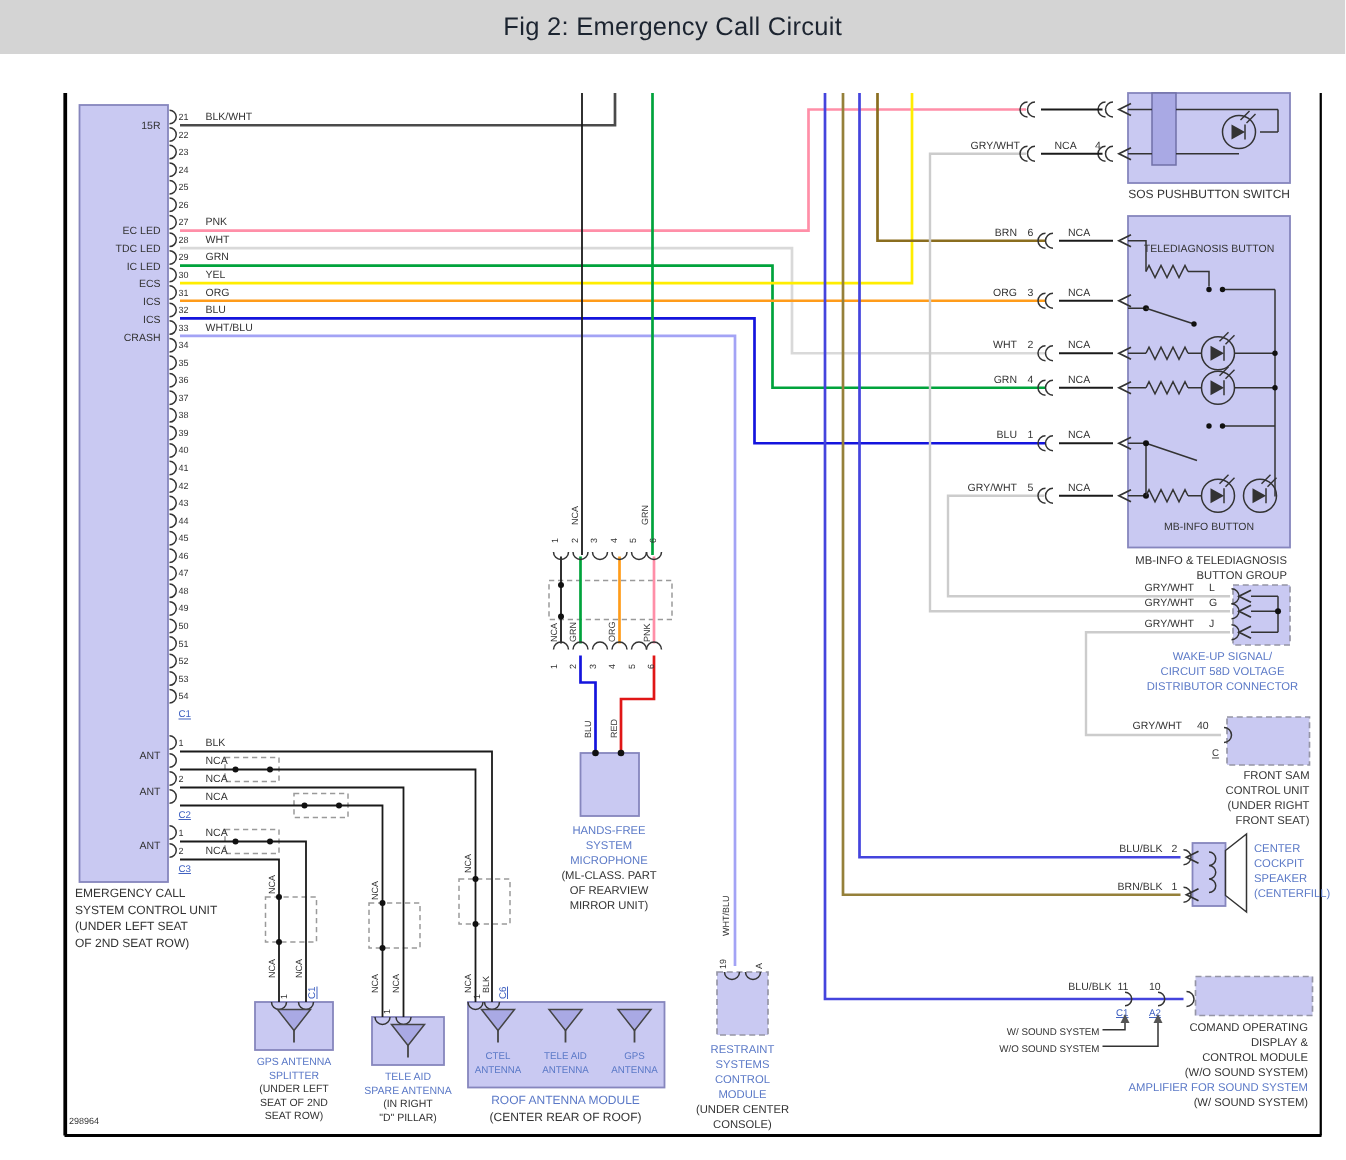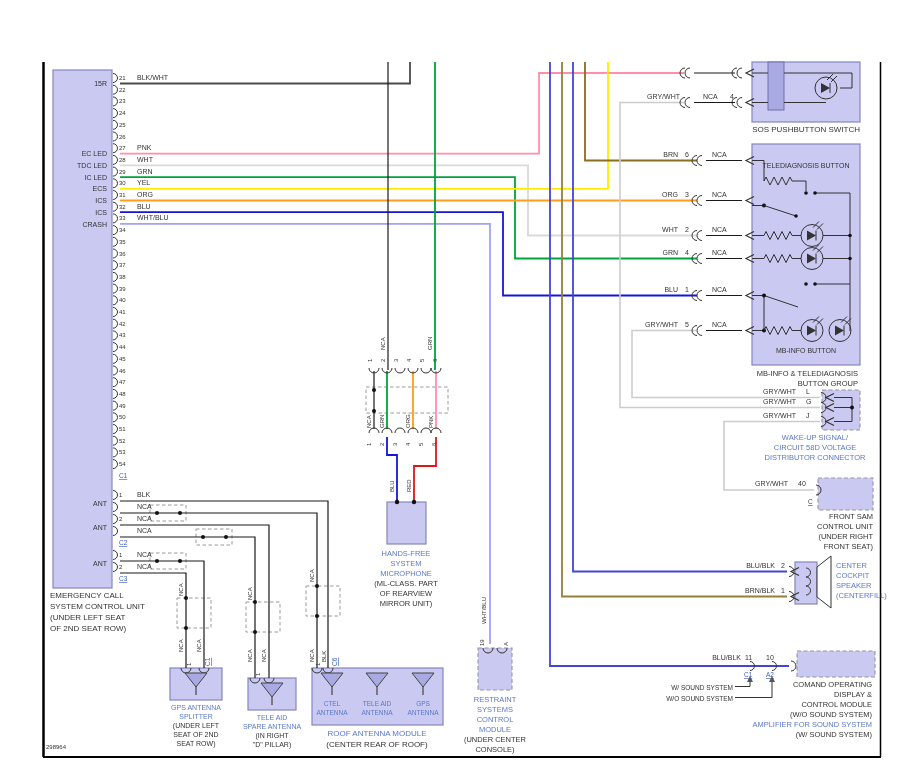--- a/index.html
+++ b/index.html
@@ -25,20 +25,23 @@
   .w{fill:none;stroke-width:1.8}
   .wg{fill:none;stroke-width:1.6}
   .wk{fill:none;stroke-width:1.2}
   .dot{fill:#111;stroke:none}
   .border{stroke:#000;fill:none}
 </style>
 </head>
 <body>
 
 <div id="stage">
+  <div id="hdr">
+    <span class="title">Fig 2: Emergency Call Circuit</span>
+  </div>
 
   <svg width="897" height="773" viewBox="0 0 897 773">
     <defs>
       <g id="chev">
           <path class="arc" d="M0,-5 a5,5 0 0 0 0,10"></path>
           <path class="arc" d="M5,-5 a5,5 0 0 0 0,10"></path>
         </g>
       <path id="arrL" d="M8,-4 L0,0 L8,4" fill="none" stroke="#333" stroke-width="1.2"></path>
       <g id="led" fill="none" stroke="#333" stroke-width="1">
         <circle r="11"></circle>

